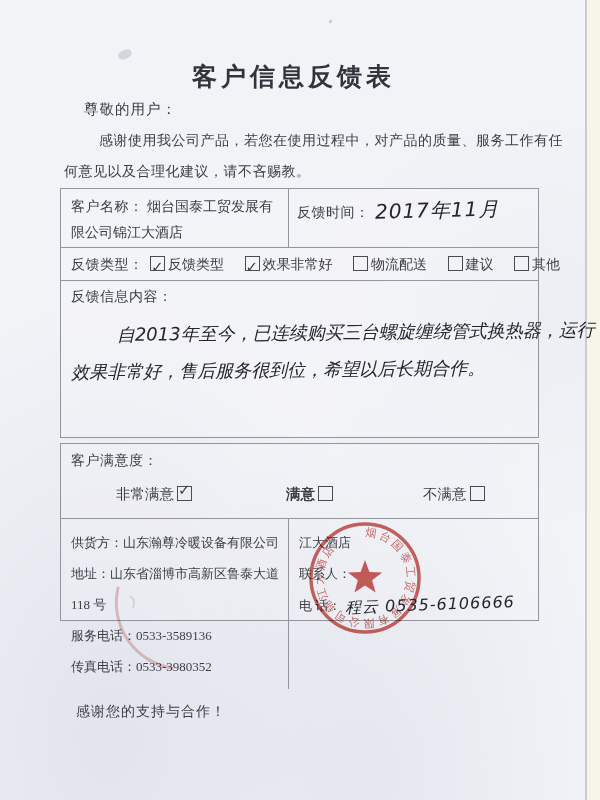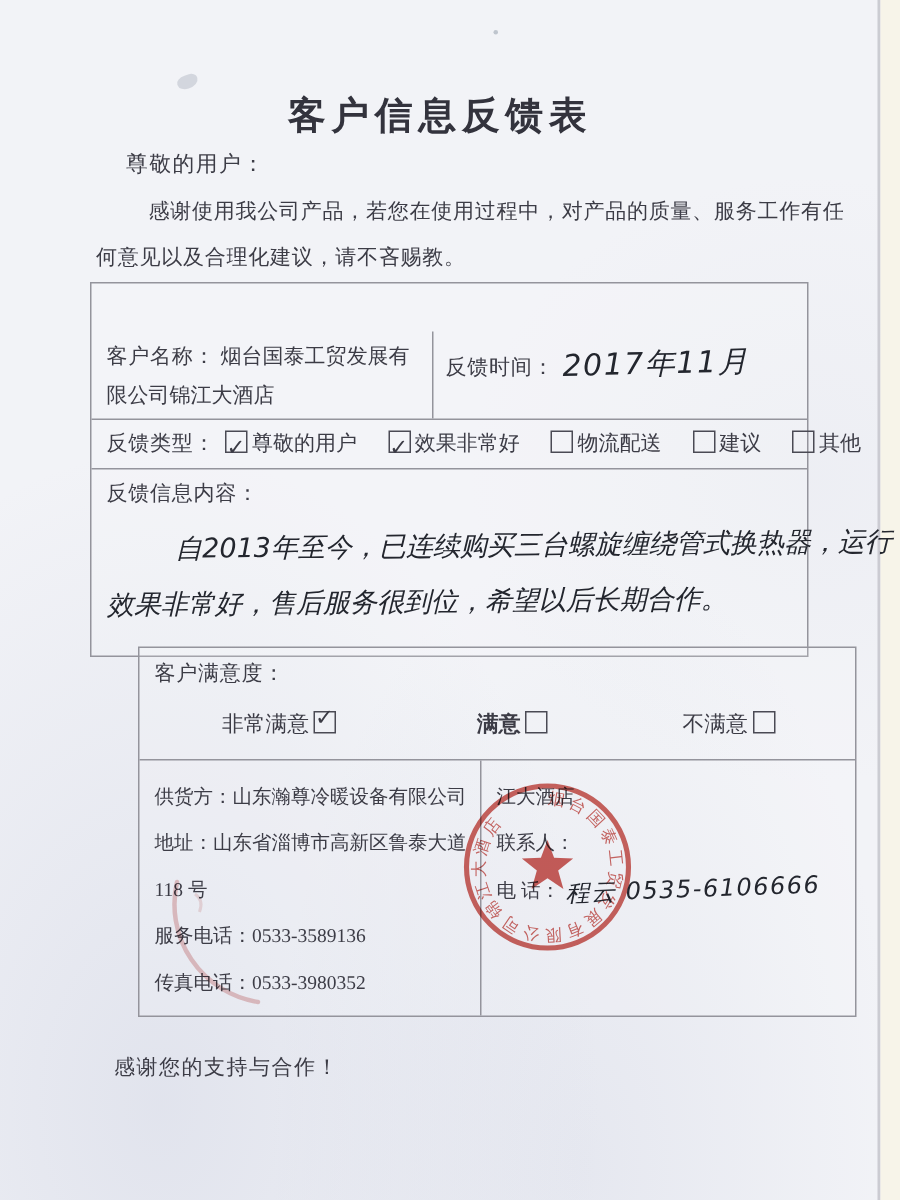--- a/index.html
+++ b/index.html
@@ -22,23 +22,23 @@
 
   .title{position:absolute;left:0;top:60px;width:587px;text-align:center;
     font-size:25px;font-weight:bold;letter-spacing:4px;color:#33333d;}
   .salutation{position:absolute;left:64px;top:100px;font-size:14.5px;letter-spacing:1px;margin-left:20px;}
   .intro1{position:absolute;left:99px;top:132px;font-size:14px;letter-spacing:.5px;}
   .intro2{position:absolute;left:64px;top:163px;font-size:14px;letter-spacing:.5px;}
   .closing{position:absolute;left:76px;top:703px;font-size:14px;letter-spacing:1px;}
 
   .tbl{position:absolute;left:60px;width:479px;border:1px solid #94949c;box-sizing:border-box;background:rgba(255,255,255,0.14);}
   .tblA{top:188px;height:250px;}
-  .tblB{top:431px;height:247px;margin-left:32px;}
+  .tblB{top:443px;height:178px;}
   .row{position:relative;box-sizing:border-box;}
-  .rowA1{height:59px;border-bottom:1px solid #94949c;display:flex;margin-top:32px;}
+  .rowA1{height:59px;border-bottom:1px solid #94949c;display:flex;}
   .rowA2{height:33px;border-bottom:1px solid #94949c;line-height:33px;padding-left:10px;font-size:14px;white-space:nowrap;}
   .rowA3{height:156px;padding:7px 10px;}
   .cell{box-sizing:border-box;}
   .cellA1L{width:228px;border-right:1px solid #94949c;padding:5px 8px 0 10px;font-size:14px;line-height:26px;}
   .cellA1R{flex:1;padding:8px 0 0 8px;font-size:14px;}
   .rowB1{height:75px;border-bottom:1px solid #94949c;padding:8px 10px 0 10px;font-size:14px;}
   .rowB2{height:170px;display:flex;}
   .cellB2L{width:228px;border-right:1px solid #94949c;padding:8px 6px 0 10px;font-size:13px;line-height:31px;white-space:nowrap;}
   .cellB2R{flex:1;padding:8px 4px 0 10px;font-size:13px;line-height:31px;white-space:nowrap;position:relative;}
 
@@ -86,21 +86,21 @@
         <span>烟台国泰工贸发展有限公司锦江大酒店</span>
       </div>
       <div class="cell cellA1R">
         <span class="lbl">反馈时间：</span>
         <span class="hw hw-date">2017年11月</span>
       </div>
     </div>
 
     <div class="row rowA2">
       <span class="lbl">反馈类型：</span>
-      <span class="opt"><span class="cb"><span class="mk">✓</span></span><span>尊敬的用户</span></span>
+      <span class="opt"><span class="cb"><span class="mk">✓</span></span><span>反馈类型</span></span>
       <span class="opt"><span class="cb"><span class="mk">✓</span></span><span>效果非常好</span></span>
       <span class="opt"><span class="cb"><span class="mk"></span></span><span>物流配送</span></span>
       <span class="opt"><span class="cb"><span class="mk"></span></span><span>建议</span></span>
       <span class="opt"><span class="cb"><span class="mk"></span></span><span>其他</span></span>
     </div>
 
     <div class="row rowA3">
       <div class="lbl" style="font-size:14px;">反馈信息内容：</div>
       <div class="hw hw-content">
         <div class="hw-l1">自2013年至今，已连续购买三台螺旋缠绕管式换热器，运行</div>

